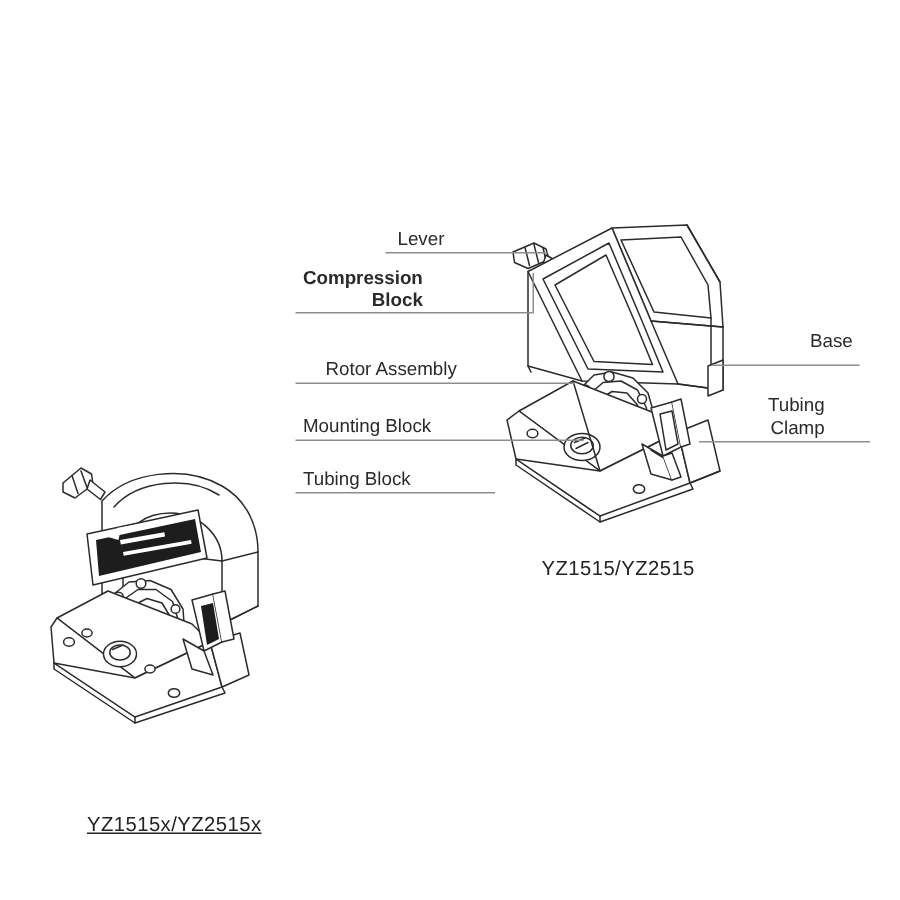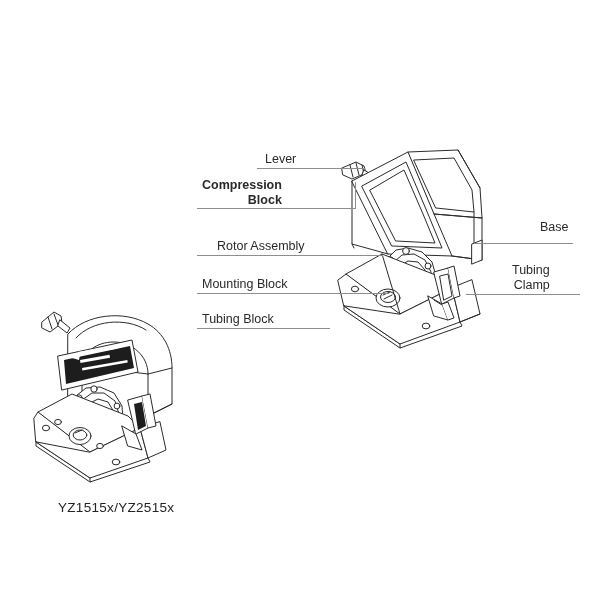--- a/index.html
+++ b/index.html
@@ -192,20 +192,21 @@
 
   <div class="callout" style="left:202px; top:277px;">Mounting Block</div>
 
   <div class="callout" style="left:202px; top:312px;">Tubing Block</div>
 
   <div class="callout" style="left:540px; top:220px;">Base</div>
 
   <div class="callout" style="left:512px; top:263px;">Tubing
 Clamp</div>
 
+  <div class="caption" style="left:361px; top:371px;">YZ1515/YZ2515</div>
 
   <div class="drawing" style="left:32px; top:300px;">
     <svg width="170" height="185" viewBox="0 0 170 185" fill="none" stroke="#2b2b2b" stroke-width="1" stroke-linejoin="round" stroke-linecap="round">
 
       <g>
         <path d="M10 22 L22 12 L29 16 L30 23 L18 32 L10 28 Z" fill="#ffffff"></path>
         <path d="M16 17 L20 29"></path>
         <path d="M22 14 L26 25"></path>
         <path d="M28 20 L38 28 L35 33 L26 26 Z" fill="#ffffff"></path>
       </g>
@@ -260,15 +261,15 @@
 
       <g>
         <path d="M96 100 L110 96 L116 128 L104 134 Z" fill="#ffffff"></path>
         <path d="M102 104 L110 102 L114 126 L106 130 Z" fill="#1d1d1d" stroke="none"></path>
         <path d="M90 126 L104 134 L110 150 L96 146 Z" fill="#ffffff"></path>
         <path d="M110 96 L118 94 L124 126 L116 128" fill="#ffffff"></path>
       </g>
     </svg>
   </div>
 
-  <div class="caption" style="left:58px; top:500px;">YZ1515x/YZ2515x</div>
+  <div class="caption" style="left:58px; top:542px;text-decoration:underline;">YZ1515x/YZ2515x</div>
 
 </div>
 
 </body></html>

